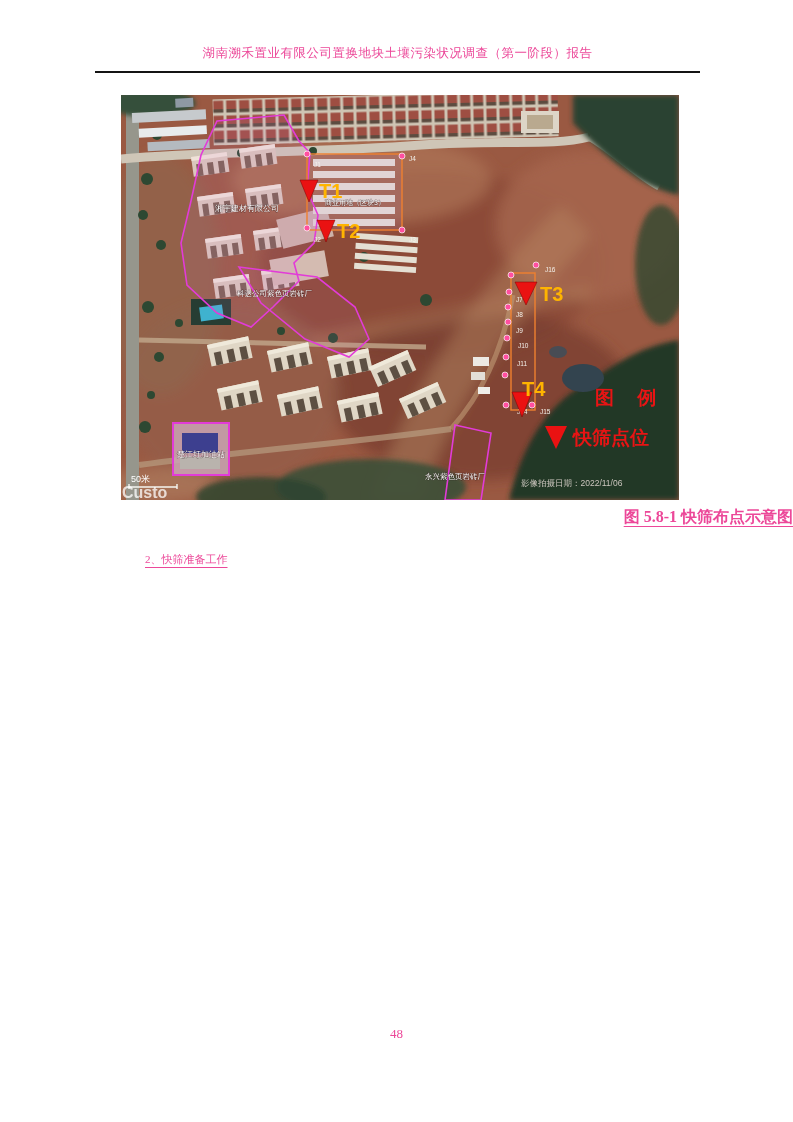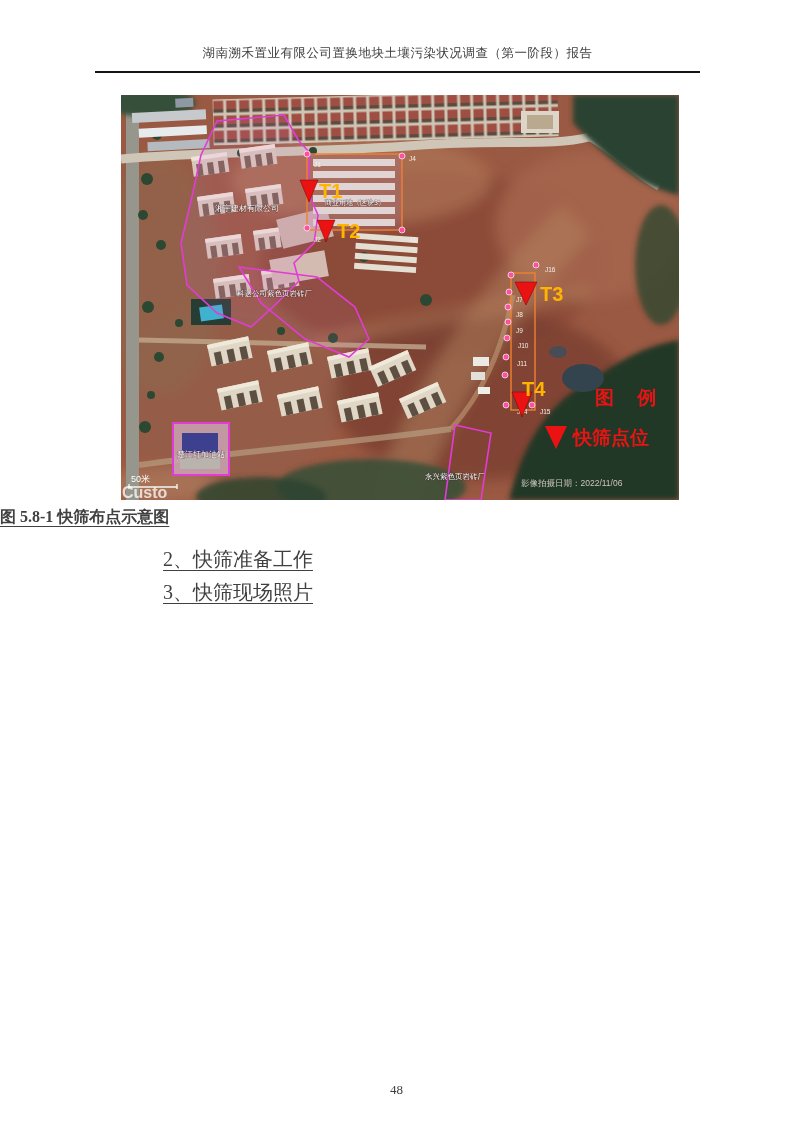--- a/index.html
+++ b/index.html
@@ -1,37 +1,37 @@
 <!DOCTYPE html>
 <html><head>
 <meta charset="utf-8">
 <style>
   html,body{margin:0;padding:0;background:#ffffff;}
   .page{
     position:relative;width:793px;height:1122px;background:#ffffff;
-    font-family:"Liberation Serif","DejaVu Serif",serif;color:#404040;overflow:hidden;
+    font-family:"Liberation Serif","DejaVu Serif",serif;color:#ec4899;overflow:hidden;
   }
   .doc-header{
     position:absolute;top:45px;left:95px;width:605px;text-align:center;
     font-size:12.5px;letter-spacing:.5px;padding-bottom:9px;border-bottom:2px solid #141414;
   }
   .map-figure{position:absolute;left:121px;top:95px;width:558px;height:405px;overflow:hidden;}
   .map-figure svg{display:block;}
   .fig-caption{
-    position:absolute;top:507px;left:0;width:793px;text-align:left;
+    position:absolute;top:507px;left:0;width:793px;text-align:right;
     font-weight:bold;font-size:16px;text-decoration:underline;text-underline-offset:4px;font-family:Liberation Serif, serif;
   }
   .body-text{
     position:absolute;left:123px;top:543px;width:549px;
-    font-size:20px;line-height:33px;text-align:justify;
+    font-size:11px;line-height:33px;text-align:justify;
   }
   .body-text p{margin:0;text-indent:2em;}
   .u{text-decoration:underline;text-underline-offset:4px;text-decoration-thickness:1px;}
   .page-number{
-    position:absolute;top:1082px;left:0;width:793px;text-align:center;font-size:13px;
+    position:absolute;top:1026px;left:0;width:793px;text-align:center;font-size:13px;
   }
 </style>
 </head>
 <body>
 
 <div class="page">
 
   <div class="doc-header">
     <span>湖南溯禾置业有限公司置换地块土壤污染状况调查（第一阶段）报告</span>
   </div>
@@ -259,18 +259,17 @@
       </g>
       <text x="1" y="403" font-size="16" font-weight="bold" fill="rgba(255,255,255,0.75)" font-family="Liberation Sans, DejaVu Sans, sans-serif">Custo</text>
       <text x="400" y="391" font-size="8.5" fill="#ccc6be" font-family="Liberation Sans, DejaVu Sans, sans-serif">影像拍摄日期：2022/11/06</text>
     </svg>
   </div>
 
   <div class="fig-caption">图 5.8-1 快筛布点示意图</div>
 
   <div class="body-text">
     <p><span class="u">2、快筛准备工作</span></p>
-    <p><span class="u">3、快筛现场照片</span></p>
   </div>
 
   <div class="page-number">48</div>
 
 </div>
 
 </body></html>

